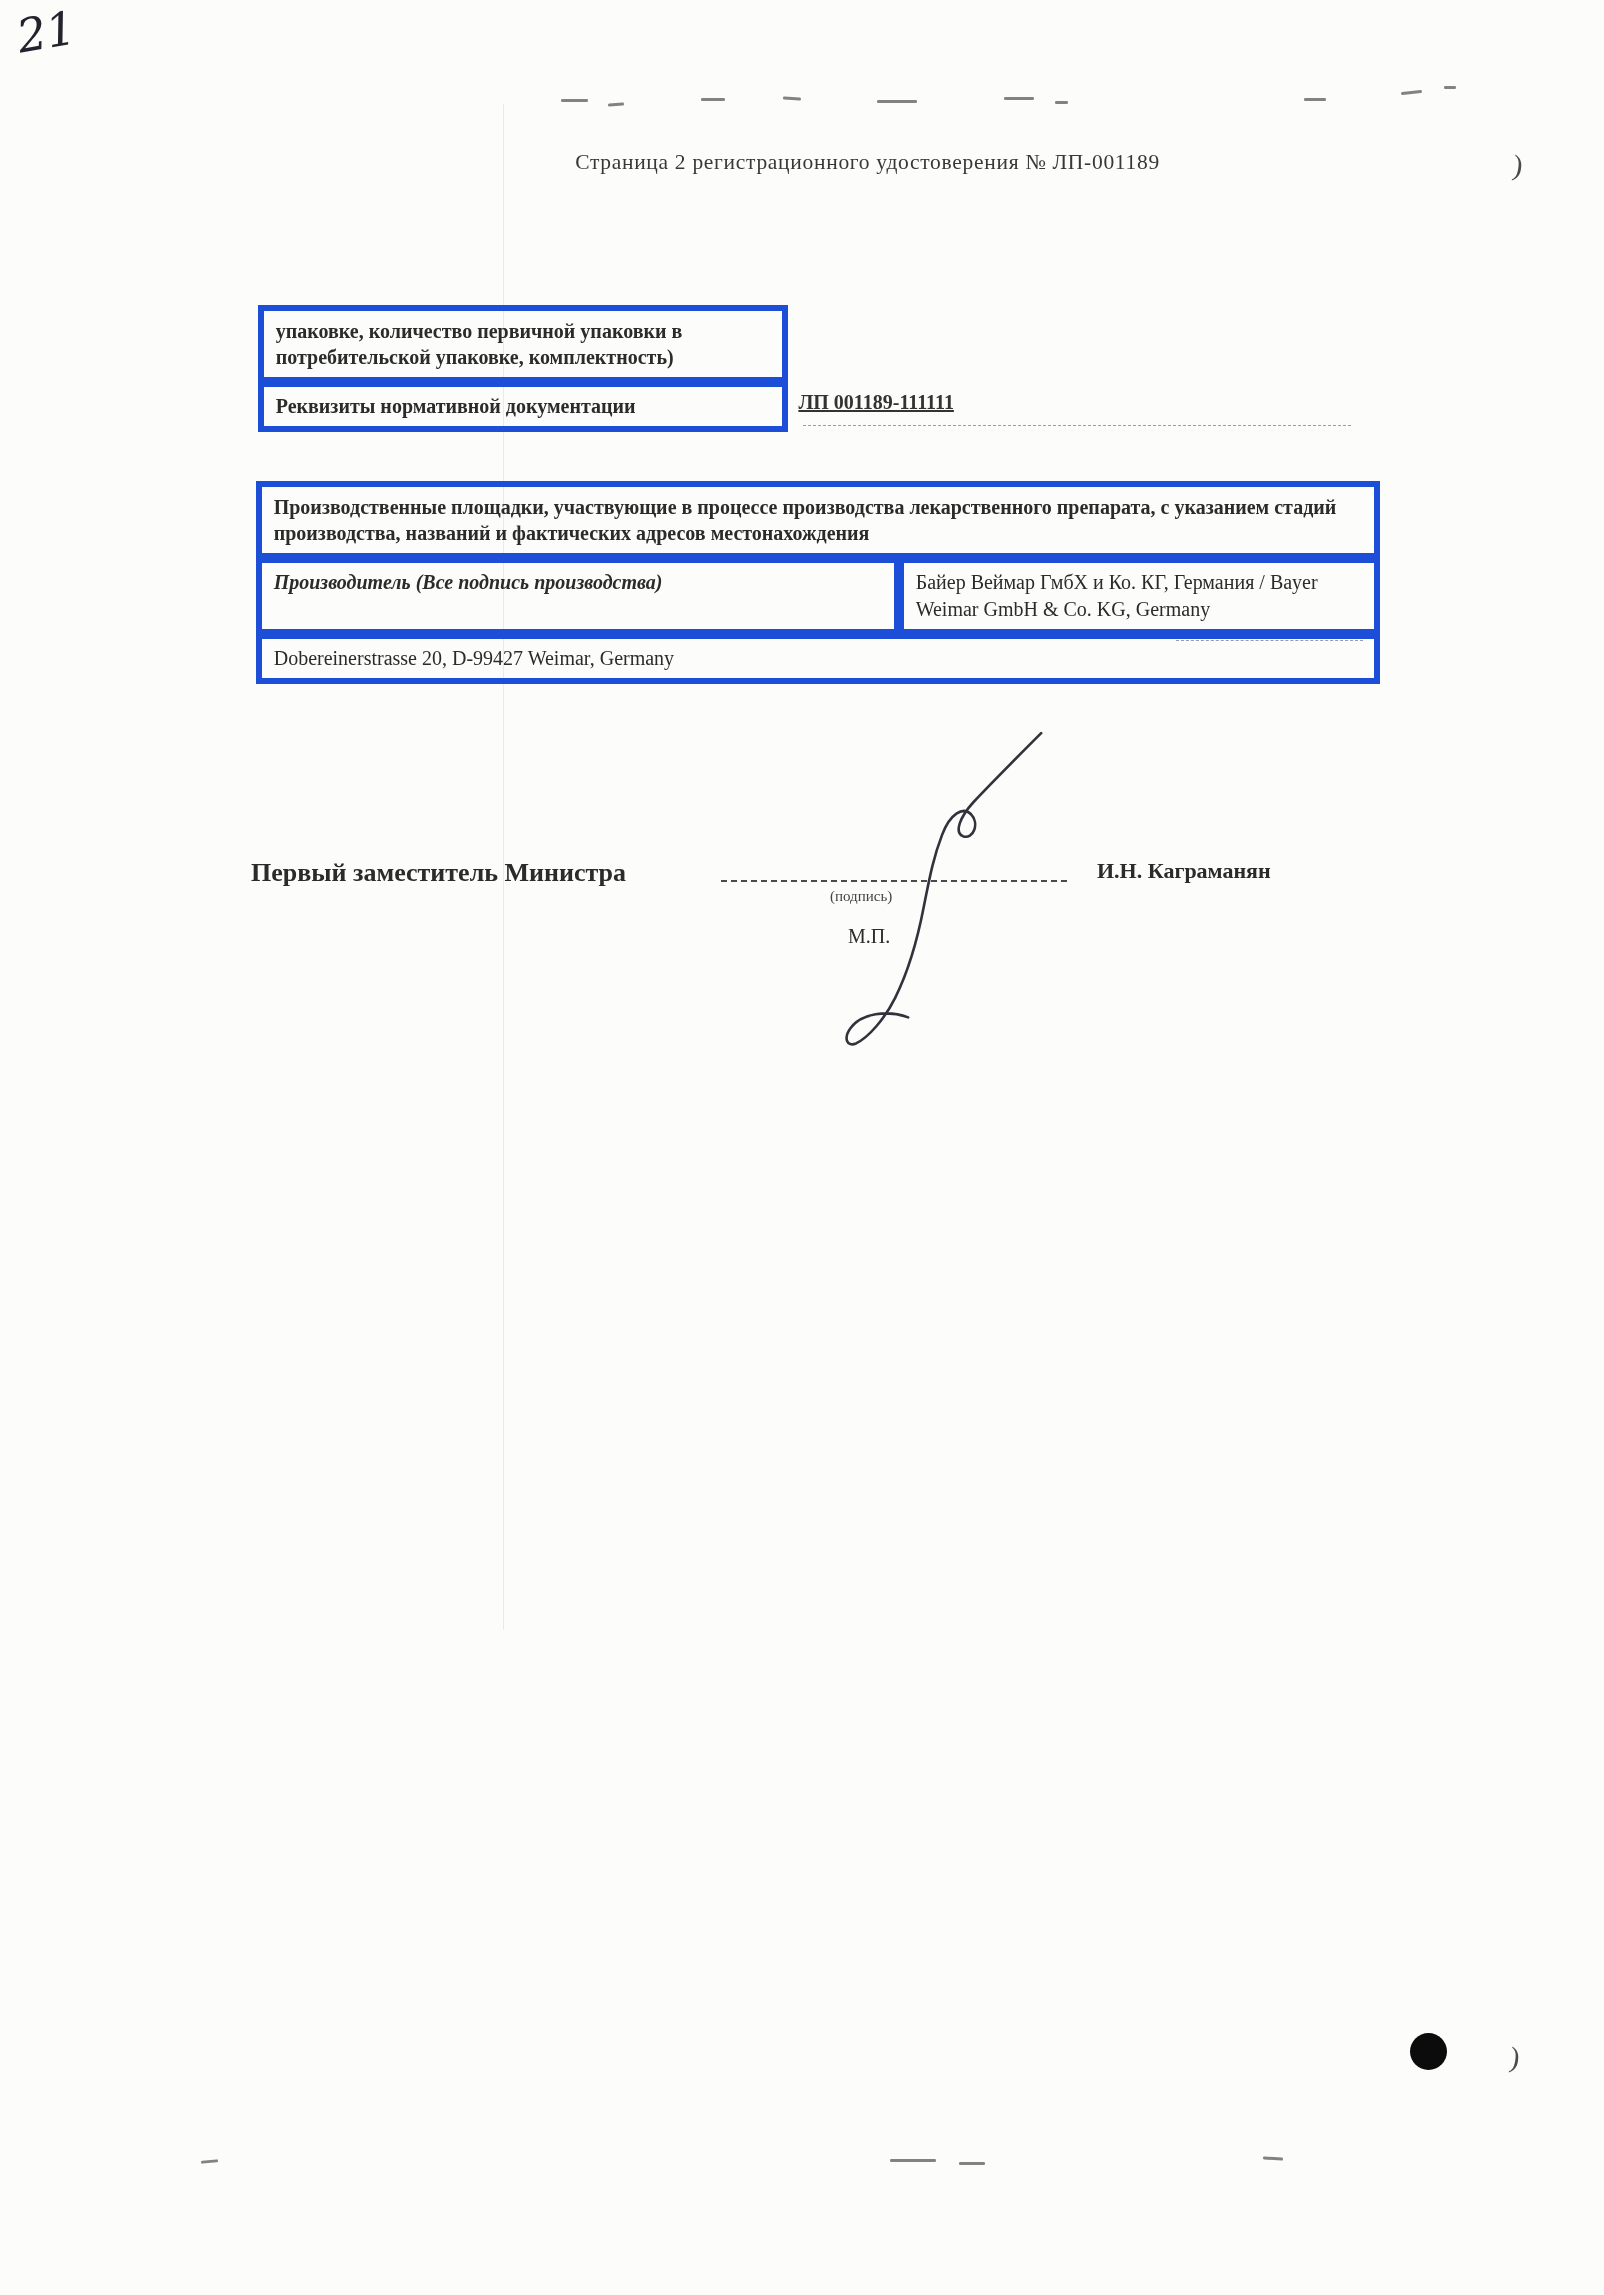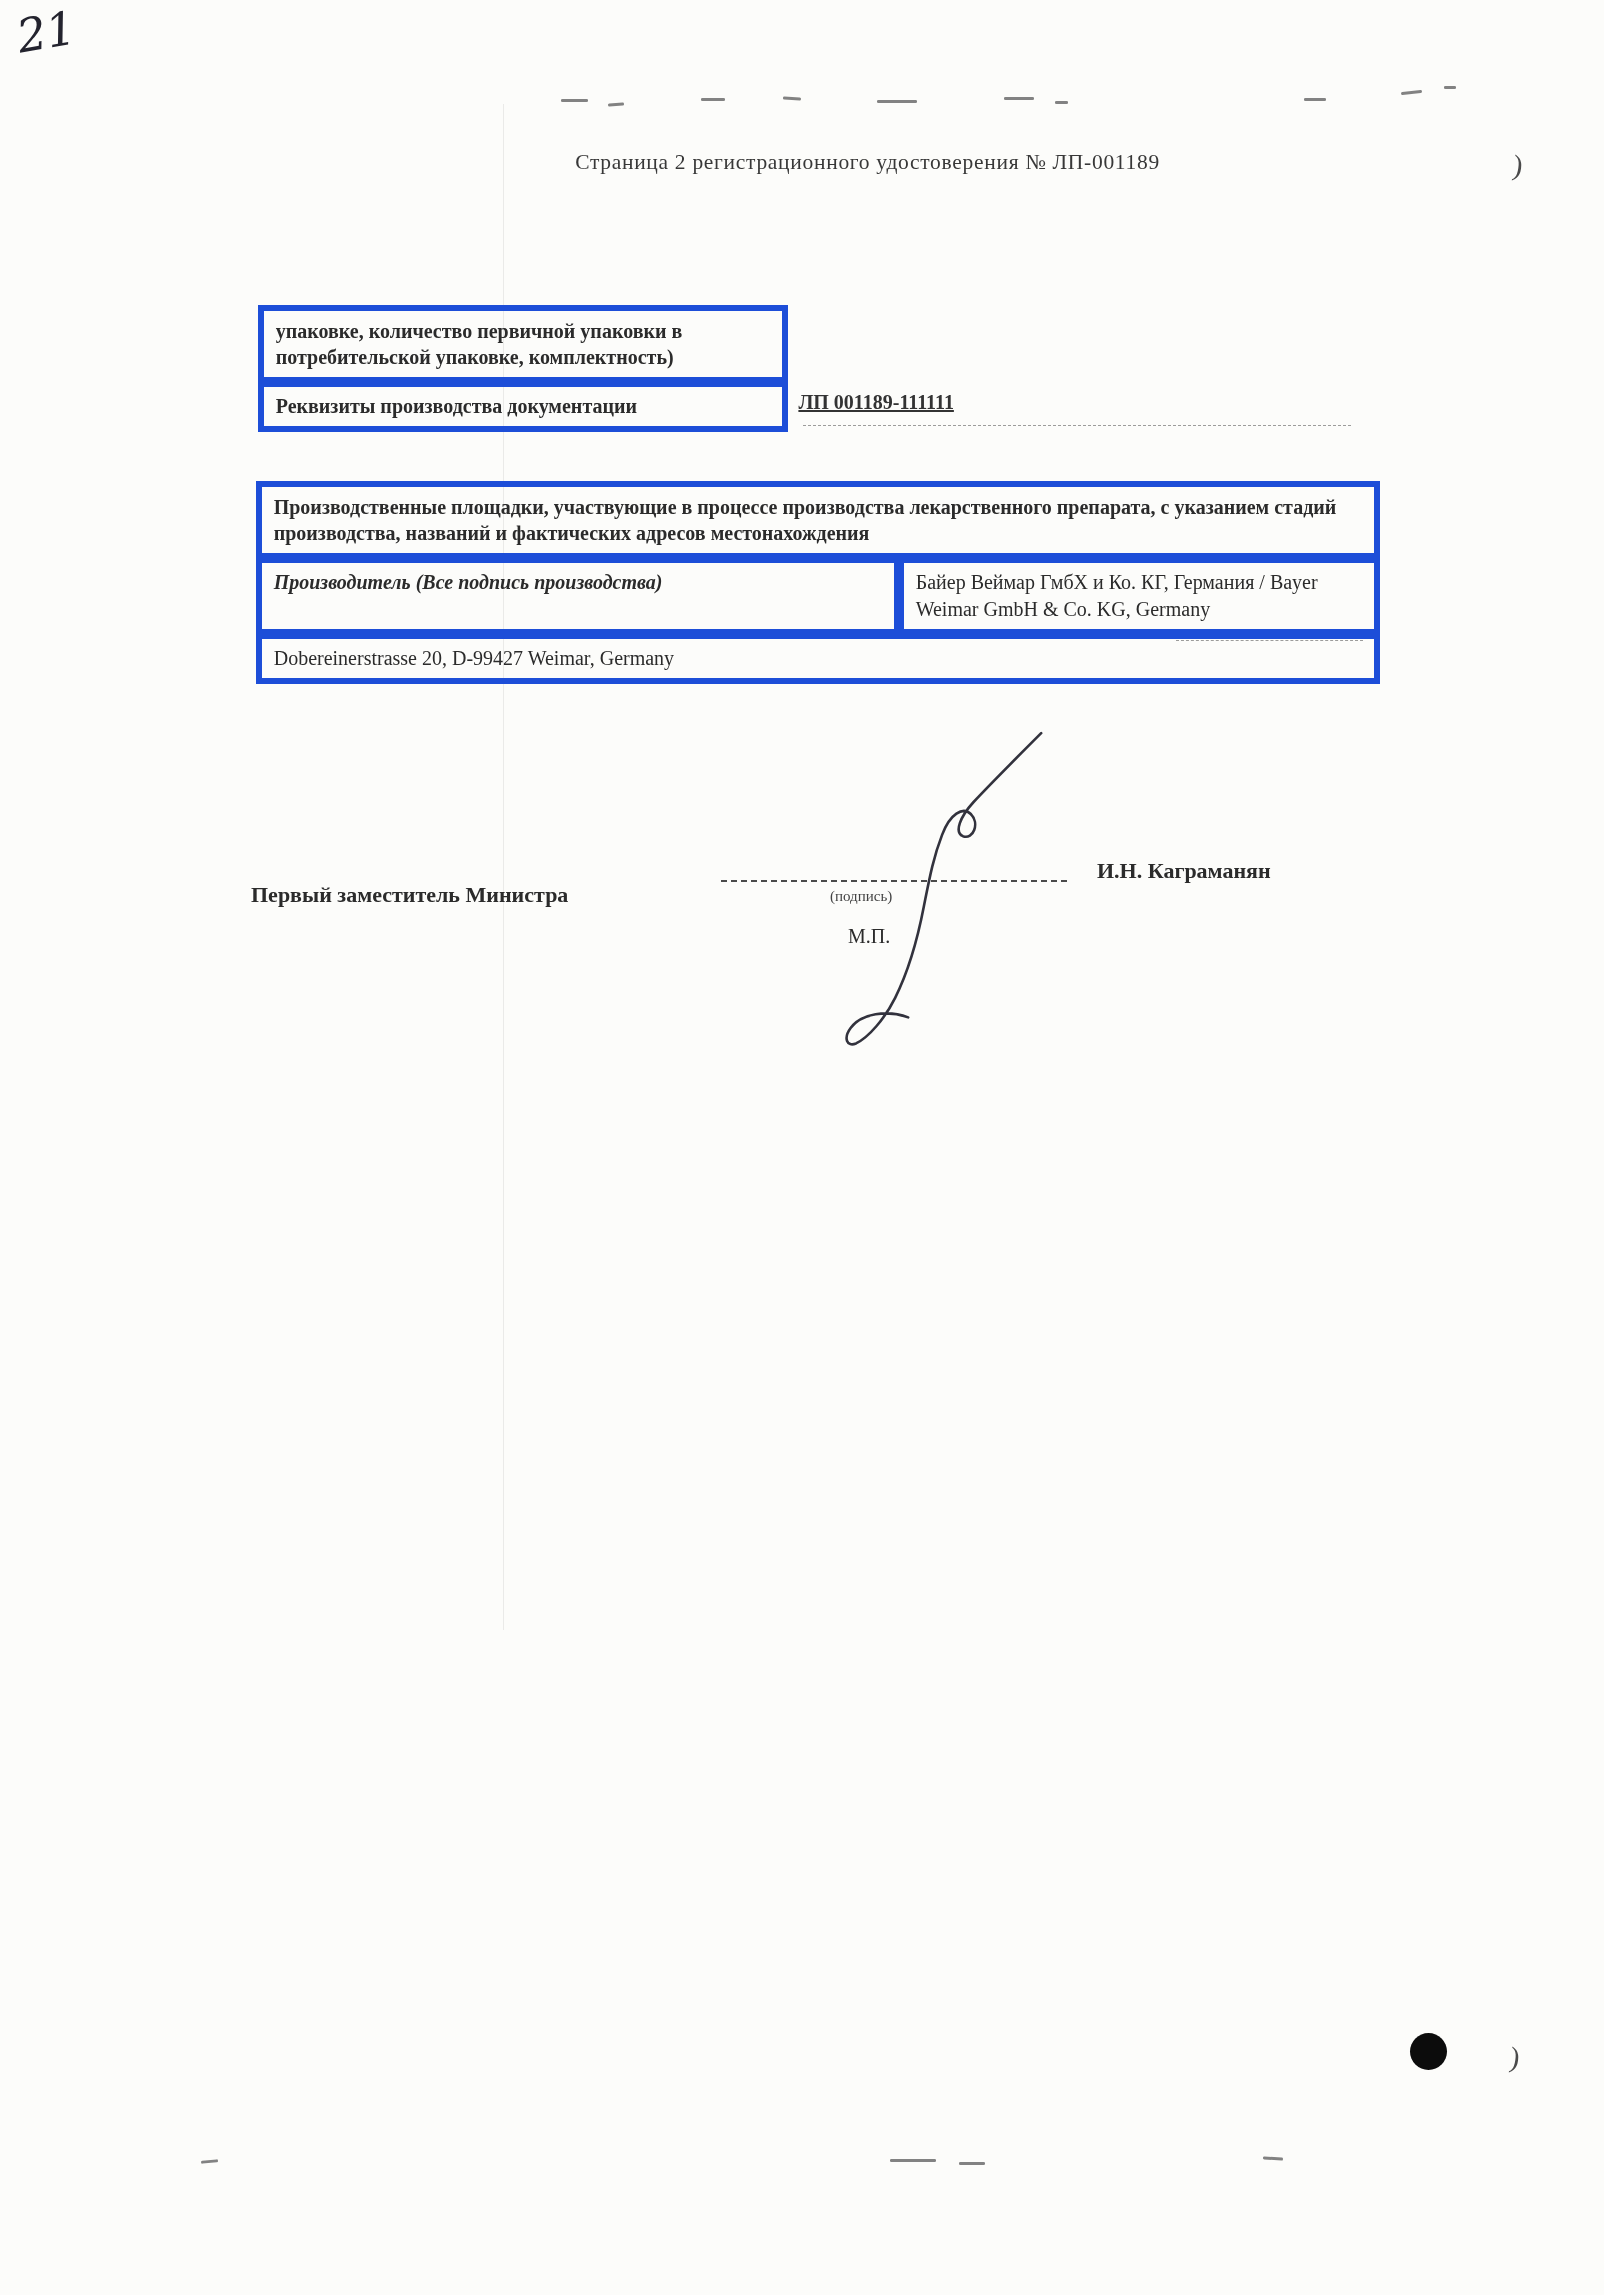--- a/index.html
+++ b/index.html
@@ -52,21 +52,21 @@
   .requisites-value { margin-left: 10.4px; padding-top: 7.8px; font-weight: bold; color: #333; text-decoration: underline; }
 
   .production-tbl { left: 256px; top: 481px; width: 1124px; }
   .production-header { width: 1124px; }
   .production-row { display: flex; margin-top: -2px; width: 1124px; }
   .manufacturer-label { width: 644px; }
   .manufacturer-value { flex: 1; margin-left: -2px; }
   .production-address { width: 1124px; margin-top: -2px; }
 
   
-  .sig-title { left: 251px; top: 858px; font-size: 22px; font-weight: bold; margin-top: 24px; }
+  .sig-title { left: 251px; top: 858px; font-size: 26px; font-weight: bold; }
   .sig-line { left: 721px; top: 880px; width: 346px; border-top: 2px dashed #4a4a4a; height: 0; }
   .sig-caption { left: 830px; top: 888px; font-size: 15px; color: #444; }
   .sig-seal { left: 848px; top: 925px; font-size: 20px; }
   .sig-name { left: 1097px; top: 858px; font-size: 22px; font-weight: bold; }
   .sig-svg { left: 809px; top: 711px; width: 274px; height: 352px; }
 
   
   .punch-dot {
     left: 1410px; top: 2033px;
     width: 37px; height: 37px;
@@ -101,21 +101,21 @@
   <div class="abs fold-line" style="left:503px; top:104px; height:1526px;"></div>
 
   <div class="abs edge-mark" style="left:1513px; top:149px;">)</div>
   <div class="abs edge-mark" style="left:1510px; top:2041px;">)</div>
 
   <div class="abs doc-header">Страница 2 регистрационного удостоверения № ЛП-001189</div>
 
   <div class="abs tbl packaging-tbl">
     <div class="cell bold packaging-continuation">упаковке, количество первичной упаковки в потребительской упаковке, комплектность)</div>
     <div class="packaging-row2">
-      <div class="cell bold requisites-label">Реквизиты производства документации</div>
+      <div class="cell bold requisites-label">Реквизиты нормативной документации</div>
       <div class="requisites-value">ЛП 001189-111111</div>
     </div>
   </div>
 
   <div class="abs artifact-dashline" style="left:803px; top:425px; width:548px;"></div>
 
   <div class="abs tbl production-tbl">
     <div class="cell bold production-header">Производственные площадки, участвующие в процессе производства лекарственного препарата, с указанием стадий производства, названий и фактических адресов местонахождения</div>
     <div class="production-row">
       <div class="cell bolditalic manufacturer-label">Производитель (Все подпись производства)</div>

